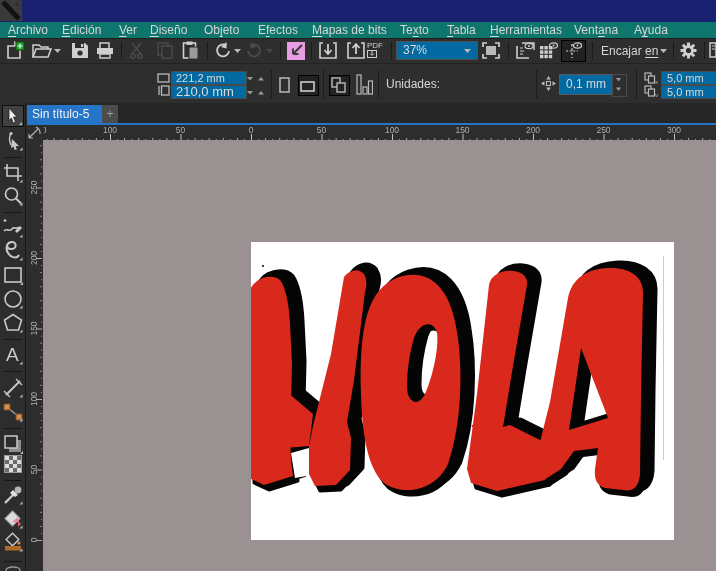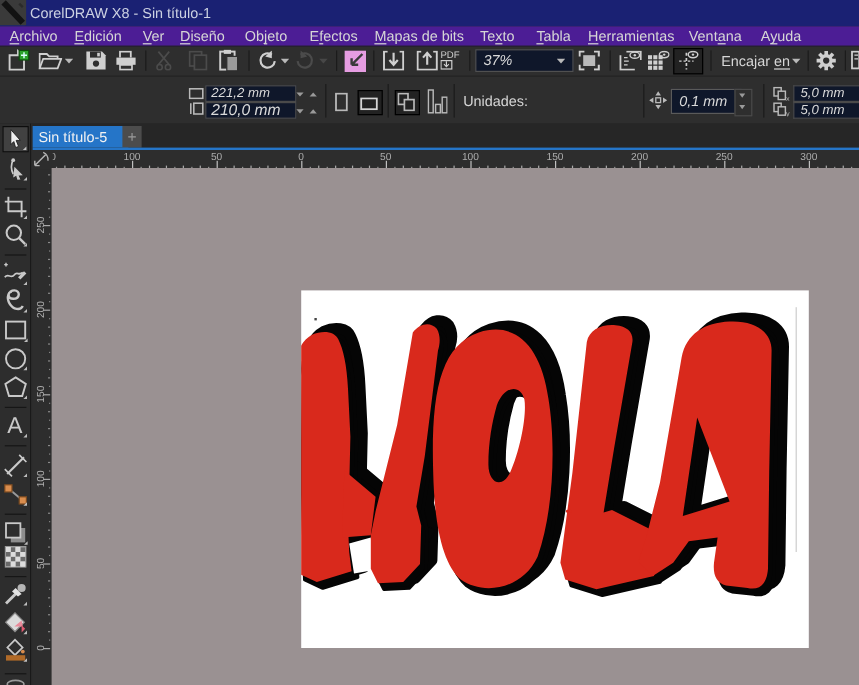--- a/index.html
+++ b/index.html
@@ -1,45 +1,44 @@
 <!DOCTYPE html>
 <html><head><meta charset="utf-8">
 <style>
 html,body{margin:0;padding:0;background:#2d2d2d;}
 #app{position:relative;width:716px;height:571px;overflow:hidden;font-family:"Liberation Sans",sans-serif;background:#2d2d2d;}
 .abs{position:absolute;}
 #titlebar{left:0;top:0;width:716px;height:22px;background:#1a2173;}
 #titleicon{left:0;top:0;width:21px;height:21px;background:#3c3c3c;}
 #titletext{left:25px;top:4px;font-size:12px;color:#ccd1e2;}
-#menubar{left:0;top:22px;width:716px;height:16px;background:#4c1d95;border-bottom:1px solid #1f1f1f;text-align:center;}
+#menubar{left:0;top:22px;width:716px;height:16px;background:#0f766e;border-bottom:1px solid #1f1f1f;text-align:center;}
 .mi{position:absolute;top:1px;font-size:12px;color:#d6d6d6;white-space:pre;}
 .mi u{text-decoration:underline;text-underline-offset:2px;}
 #toolbar{left:0;top:39px;width:716px;height:24px;background:#2e2e2e;border-bottom:1px solid #222;}
 #propbar{left:0;top:64px;width:716px;height:39px;background:#2e2e2e;border-bottom:1px solid #222;}
 .sep{position:absolute;width:1px;background:#1b1b1b;}
-.fld{position:absolute;background:#0f172a;border:1px solid #505050;color:#dadada;font-size:12px;font-style:italic;}
+.fld{position:absolute;background:#0369a1;border:1px solid #505050;color:#dadada;font-size:12px;}
 #tabrow{left:0;top:103px;width:716px;height:22px;background:#262626;}
 #doctab{left:27px;top:105px;width:75px;height:18px;background:#2575c8;color:#f2f2f2;font-size:12px;line-height:18px;padding-left:5px;}
 #tabplus{left:102px;top:105px;width:16px;height:18px;background:#4c4c4c;color:#9a9a9a;font-size:13px;text-align:center;line-height:17px;}
 #tabline{left:27px;top:123px;width:689px;height:2px;background:#2575c8;}
 #toolbox{left:0;top:103px;width:27px;height:468px;background:#2d2d2d;}
 #hruler{left:44px;top:125px;width:672px;height:16px;background:#2d2d2d;}
 #vruler{left:27px;top:141px;width:15px;height:430px;background:#2d2d2d;}
 #canvas{left:43px;top:140px;width:673px;height:431px;background:#9a9192;}
 #page{position:absolute;left:208px;top:102px;width:423px;height:298px;background:#ffffff;}
 </style></head>
 <body>
 <div id="app">
 <div class="abs" id="titlebar"></div>
 <div class="abs" id="titleicon"><svg width="22" height="21">
         <rect width="22" height="21" fill="#3a3a3a"></rect>
         <path d="M3,2 L19,19" stroke="#121212" stroke-width="5"></path>
         <path d="M16,3 L19,6" stroke="#2a2a2a" stroke-width="2"></path>
       </svg></div>
-<div class="abs" id="titletext">CorelDRAW X8 - Sin título-1</div>
 <div class="abs" id="menubar">
 <span class="mi" style="left:8px"><u>A</u>rchivo</span>
 <span class="mi" style="left:62px"><u>E</u>dición</span>
 <span class="mi" style="left:119px"><u>V</u>er</span>
 <span class="mi" style="left:150px"><u>D</u>iseño</span>
 <span class="mi" style="left:204px">Ob<u>j</u>eto</span>
 <span class="mi" style="left:258px">E<u>f</u>ectos</span>
 <span class="mi" style="left:312px"><u>M</u>apas de bits</span>
 <span class="mi" style="left:400px">Te<u>x</u>to</span>
 <span class="mi" style="left:447px"><u>T</u>abla</span>

